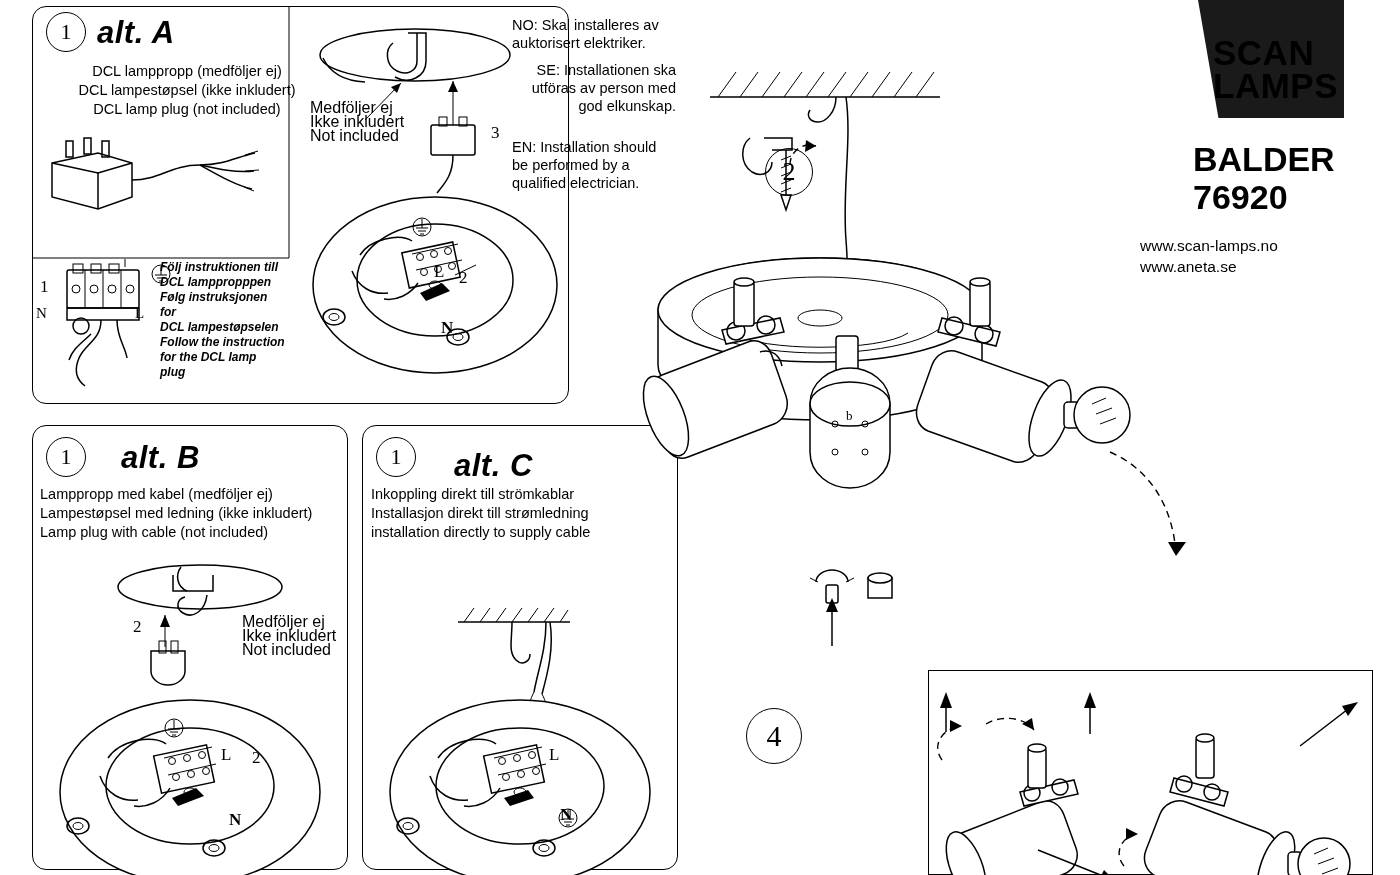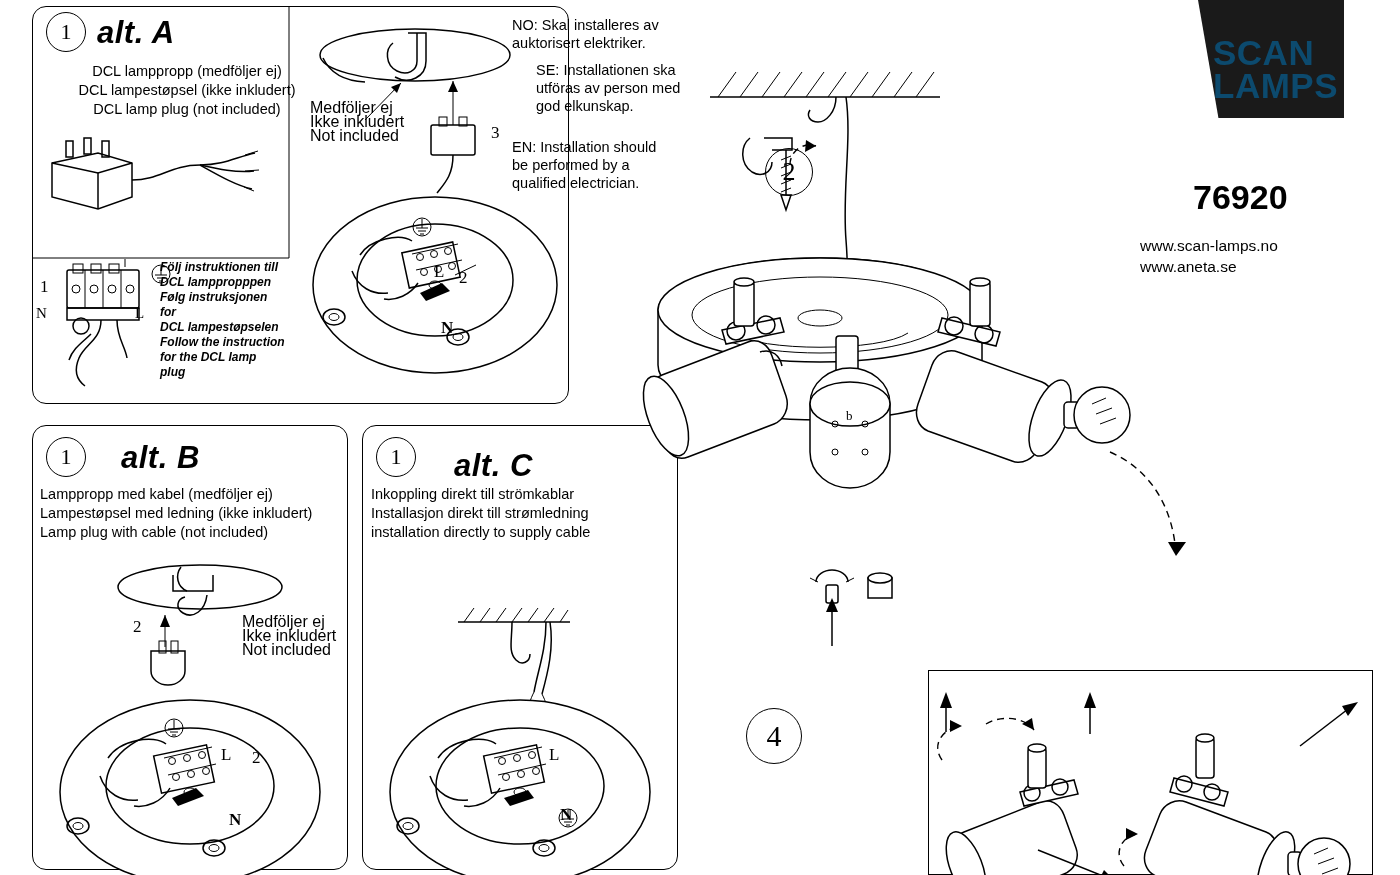--- a/index.html
+++ b/index.html
@@ -76,21 +76,21 @@
     font-size: 17px;
     font-family: "Liberation Serif", serif;
   }
   .brand-box {
     position: absolute;
     background: #1a1a1a;
     color: #fff;
   }
   .brand-text {
     position: absolute;
-    color: #0c4a6e;
+    color: #000000;
     font-size: 35px;
     font-weight: bold;
     line-height: 33px;
     letter-spacing: .5px;
     white-space: pre-line;
   }
   .model-title {
     position: absolute;
     font-size: 34px;
     font-weight: bold;
@@ -224,21 +224,21 @@
   <ellipse class="st-thin" cx="158" cy="162" rx="5" ry="3.5"></ellipse>
 
   <path class="fillb" d="M120,118 L142,108 L150,116 L126,126 Z"></path>
   <path class="st-thin" d="M155,100 L176,90"></path>
 </svg>
 <div class="label-b" style="left:434px; top:262px;">L</div>
 <div class="label-b" style="left:459px; top:268px;">2</div>
 <div class="label-b" style="left:441px; top:318px; font-weight:bold;">N</div>
 
 <div class="lang-note" style="left:512px; top:16px; width:160px;">NO: Skal installeres av auktorisert elektriker.</div>
-<div class="lang-note" style="left:536px; top:61px; width:160px;">SE: Installationen ska utföras av person med god elkunskap.</div>
+<div class="lang-note" style="left:516px; top:61px; width:160px;text-align:right;">SE: Installationen ska utföras av person med god elkunskap.</div>
 <div class="lang-note" style="left:512px; top:138px; width:160px;">EN: Installation should be performed by a qualified electrician.</div>
 
 <div class="panel" style="left:32px; top:425px; width:316px; height:445px;"></div>
 <div class="step-circle" style="left:46px; top:437px; width:38px; height:38px;">1</div>
 <div class="alt-title" style="left:97px; top:440px;margin-left:24px;">alt. B</div>
 <div class="lines" style="left:40px; top:485px; width:300px;">Lamppropp med kabel (medföljer ej)
 Lampestøpsel med ledning (ikke inkludert)
 Lamp plug with cable (not included)</div>
 
 <svg style="left:95px; top:555px; width:240px; height:130px;">
@@ -442,16 +442,16 @@
   <path class="fillb" d="M430,32 L414,36 L420,46 Z"></path>
   <path class="dash" d="M196,196 C186,184 192,168 208,164"></path>
   <path class="fillb" d="M210,164 L198,158 L198,170 Z"></path>
 </svg>
 
 <div class="brand-box" style="left:1198px; top:0px; width:146px; height:118px;
             clip-path: polygon(0 0, 100% 0, 100% 100%, 14% 100%);"></div>
 <div class="brand-text" style="left:1213px; top:36px;">SCAN
 LAMPS</div>
 
-<div class="model-title" style="left:1193px; top:140px;"><br><span>76920</span></div>
+<div class="model-title" style="left:1193px; top:140px;"><span>BALDER</span><br><span>76920</span></div>
 
 <div class="web" style="left:1140px; top:235px;">www.scan-lamps.no
 www.aneta.se</div>
 
 </body></html>

